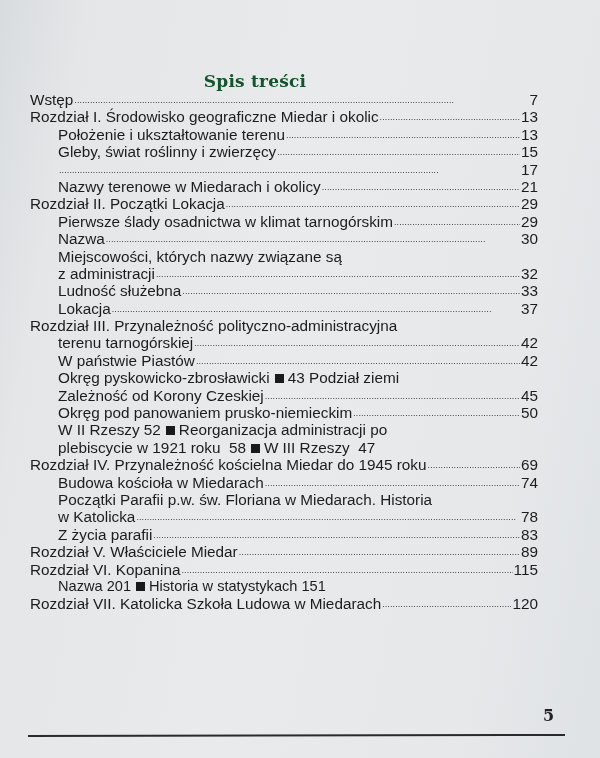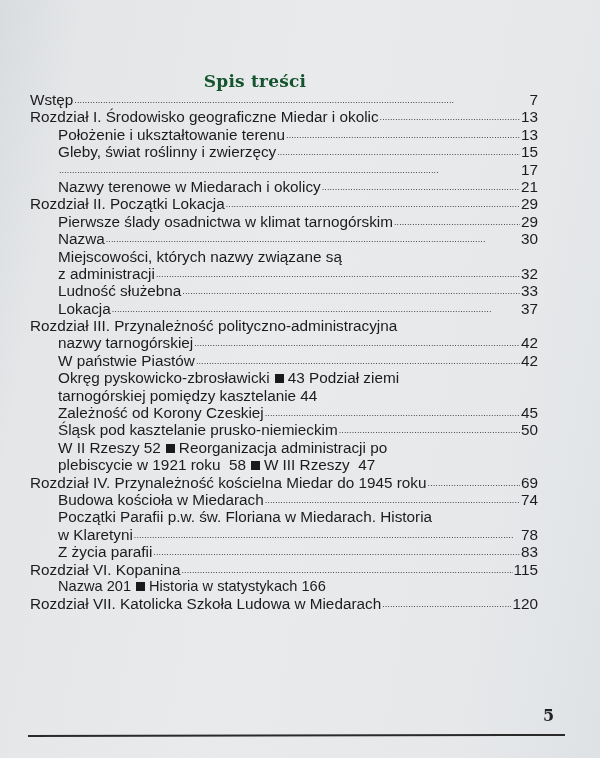--- a/index.html
+++ b/index.html
@@ -194,47 +194,44 @@
     <span class="dots"></span>
     <span class="page">37</span>
   </div>
 
   <div class="row nodots">
     <span class="label">Rozdział III. Przynależność polityczno-administracyjna</span>
 
   </div>
 
   <div class="row sub">
-    <span class="label">nazwy tarnogórskiej</span>
+    <span class="label">terenu tarnogórskiej</span>
     <span class="dots"></span>
     <span class="page">42</span>
   </div>
 
   <div class="row sub">
     <span class="label">W państwie Piastów</span>
     <span class="dots"></span>
     <span class="page">42</span>
   </div>
 
   <div class="row sub nodots">
     <span class="label"><span>Okręg pyskowicko-zbrosławicki</span><span class="sq"></span><span>43 Podział ziemi</span></span>
   </div>
 
-  <div class="row sub nodots">
-    <span class="label">tarnogórskiej pomiędzy kasztelanie 44</span>
-  </div>
 
   <div class="row sub">
     <span class="label">Zależność od Korony Czeskiej</span>
     <span class="dots"></span>
     <span class="page">45</span>
   </div>
 
   <div class="row sub">
-    <span class="label">Śląsk pod kasztelanie prusko-niemieckim</span>
+    <span class="label">Okręg pod panowaniem prusko-niemieckim</span>
     <span class="dots"></span>
     <span class="page">50</span>
   </div>
 
   <div class="row sub nodots">
     <span class="label"><span>W II Rzeszy 52</span><span class="sq"></span><span>Reorganizacja administracji po</span></span>
   </div>
 
   <div class="row sub nodots">
     <span class="label"><span style="white-space:pre">plebiscycie w 1921 roku  58</span><span class="sq"></span><span style="white-space:pre">W III Rzeszy  47</span></span>
@@ -250,41 +247,46 @@
     <span class="label">Budowa kościoła w Miedarach</span>
     <span class="dots"></span>
     <span class="page">74</span>
   </div>
 
   <div class="row sub nodots">
     <span class="label">Początki Parafii p.w. św. Floriana w Miedarach. Historia</span>
   </div>
 
   <div class="row sub">
-    <span class="label">w Klaretyni</span>
+    <span class="label">w Katolicka</span>
     <span class="dots"></span>
     <span class="page">78</span>
   </div>
 
 
   <div class="row sub">
     <span class="label">Z życia parafii</span>
     <span class="dots"></span>
     <span class="page">83</span>
   </div>
 
+  <div class="row">
+    <span class="label">Rozdział V. Właściciele Miedar</span>
+    <span class="dots"></span>
+    <span class="page">89</span>
+  </div>
 
   <div class="row">
     <span class="label">Rozdział VI. Kopanina</span>
     <span class="dots"></span>
     <span class="page">115</span>
   </div>
 
   <div class="row sub nodots" style="font-size:14.6px">
-    <span class="label"><span>Nazwa 201</span><span class="sq"></span><span>Historia w statystykach 166</span></span>
+    <span class="label"><span>Nazwa 201</span><span class="sq"></span><span>Historia w statystykach 151</span></span>
   </div>
 
   <div class="row">
     <span class="label">Rozdział VII. Katolicka Szkoła Ludowa w Miedarach</span>
     <span class="dots"></span>
     <span class="page">120</span>
   </div>
 </div>
 
 <div class="footer-num">5</div>

